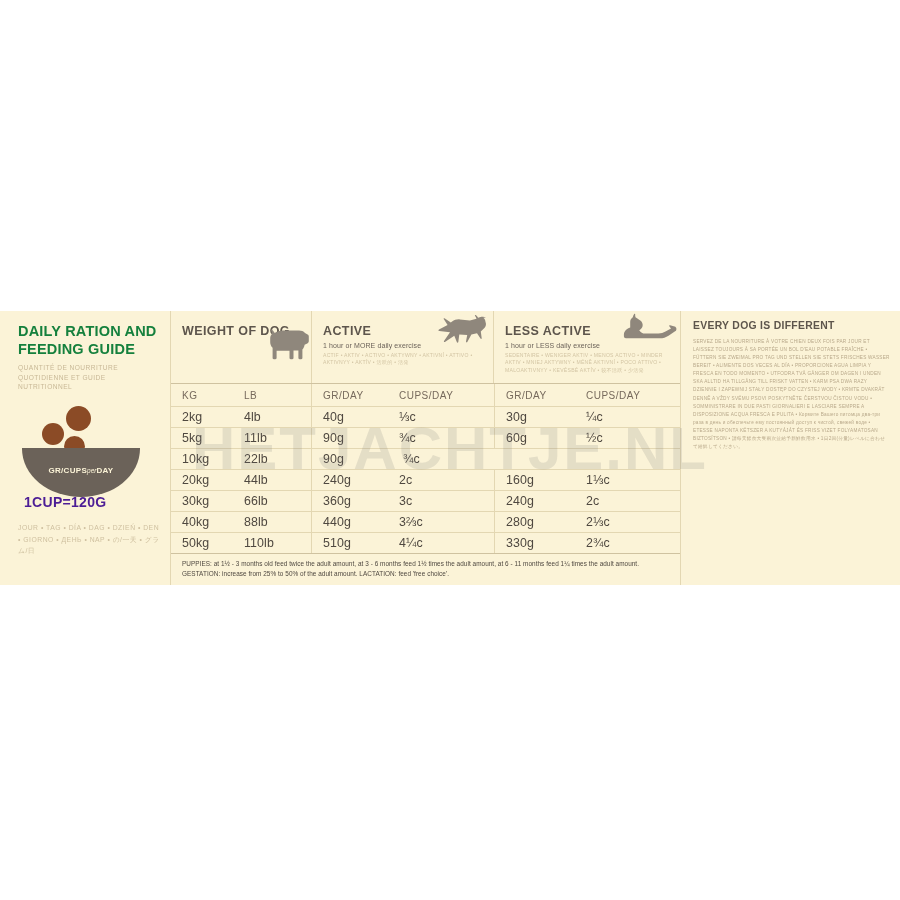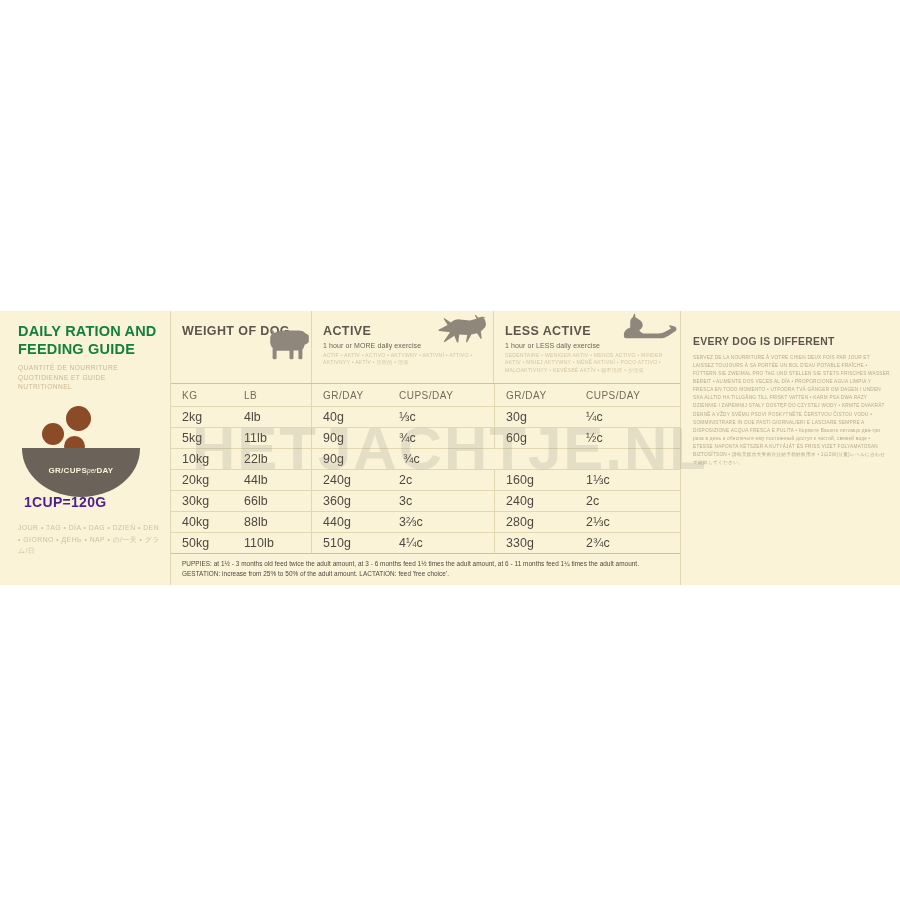--- a/index.html
+++ b/index.html
@@ -197,21 +197,21 @@
     color:#4f4840;
     font-size:6.4px;
     line-height:1.6;
     letter-spacing:0.05px;
   }
 
   
   #right-block{
     width:220px;
     box-sizing:border-box;
-    padding:25px 10px 0 12px;
+    padding:9px 10px 0 12px;
     border-left:1px solid #e3d7b2;
   }
   #right-title{
     color:#5d554c;
     font-size:10.4px;
     font-weight:bold;
     letter-spacing:0.3px;
   }
   #right-body{
     color:#4f4840;

